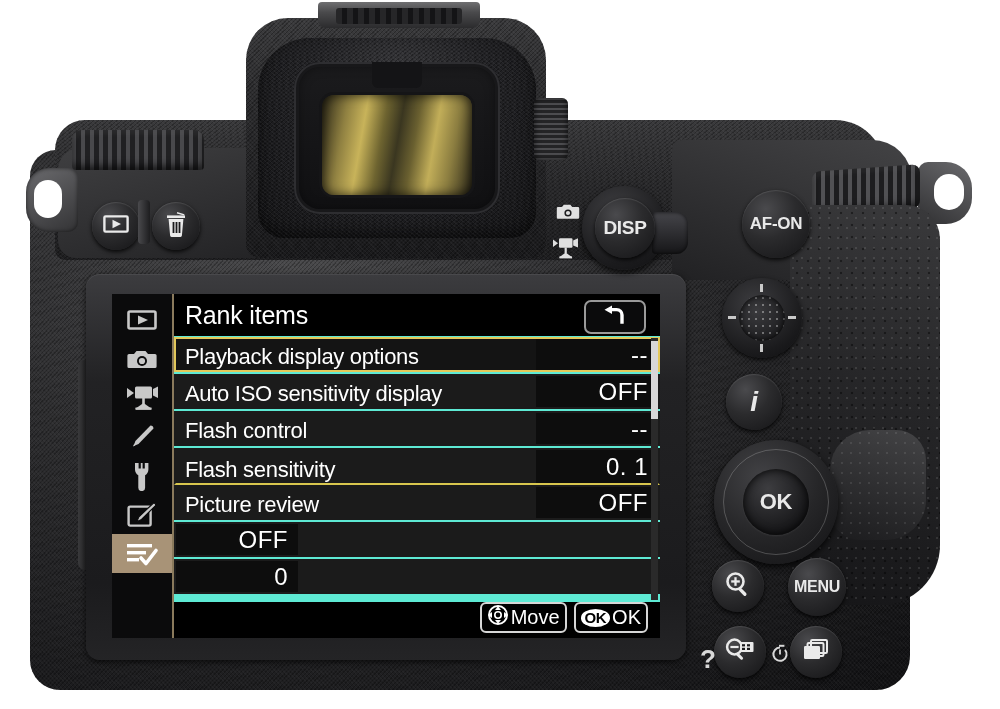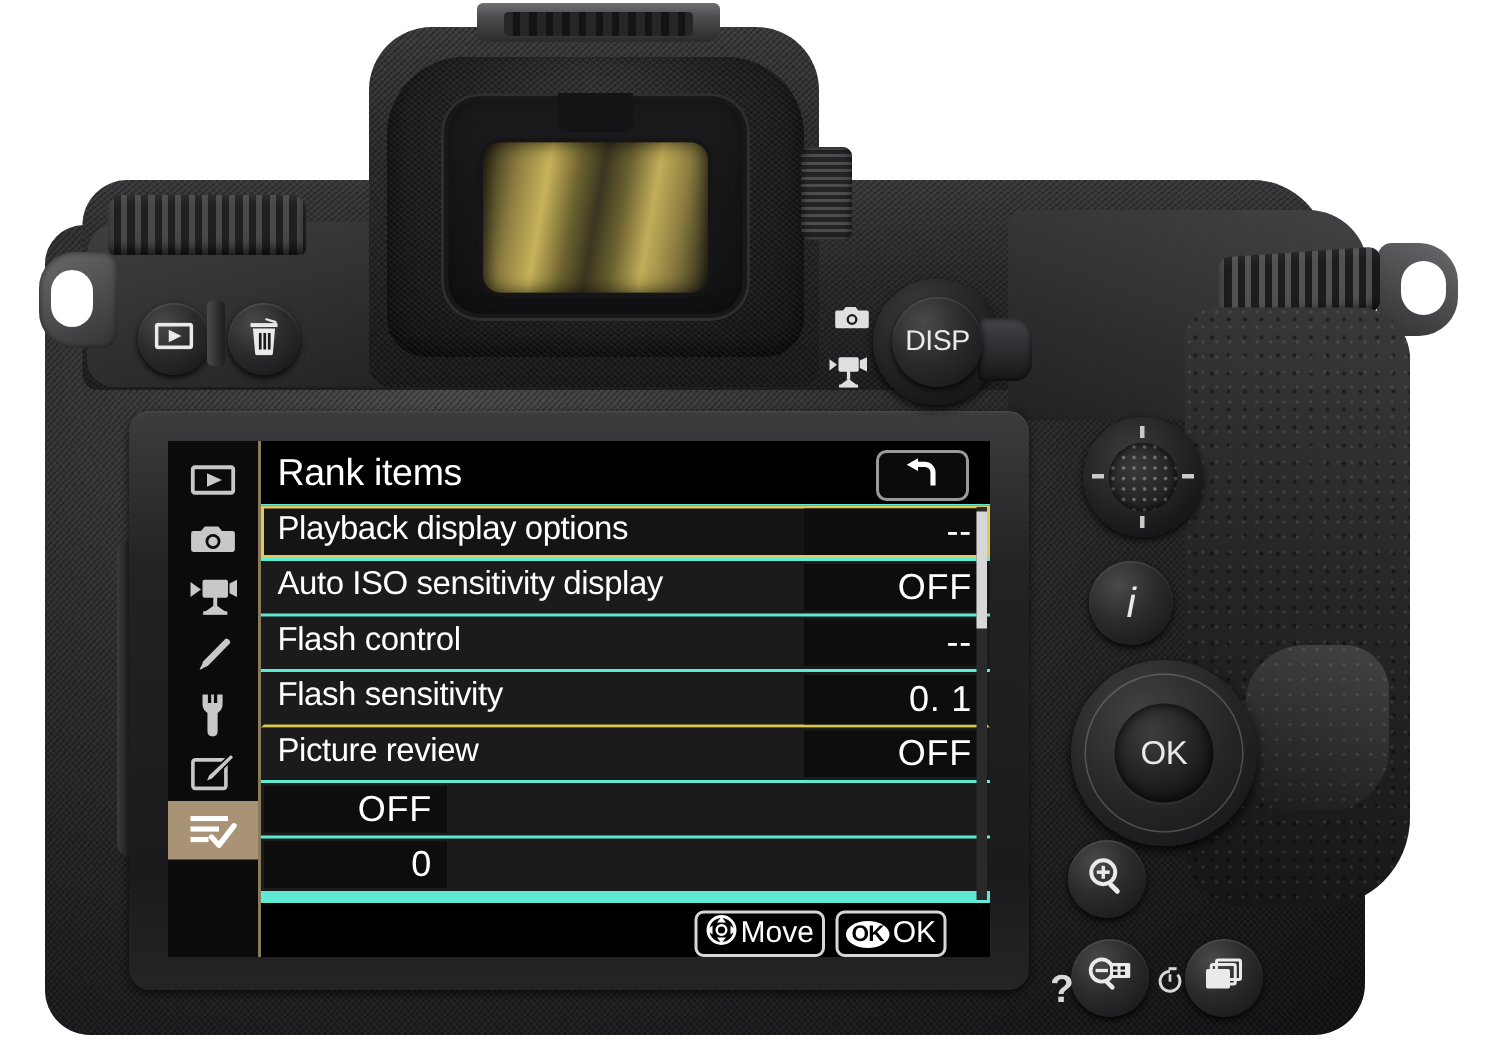--- a/index.html
+++ b/index.html
@@ -363,21 +363,21 @@
 
   .menu-list {
     flex: 1;
     display: flex;
     flex-direction: column;
     padding-top: 1px;
   }
   .menu-item {
     height: 35px;
     display: flex;
-    align-items: flex-start;
+    align-items: flex-end;
     background: #1b1b1b;
     margin-bottom: 2px;
     position: relative;
     box-sizing: border-box;
     border: 2px solid transparent;
     gap: 24px;
   }
   .menu-item .mi-label {
     flex: 1;
     color: #ffffff;
@@ -407,23 +407,23 @@
   .menu-item.rank-divider {
     border-bottom: 2px solid #d8c64e;
     margin-bottom: 0px;
     height: 37px;
   }
 
   .menu-footer {
     height: 36px;
     background: #000;
     display: flex;
-    align-items: flex-end;
+    align-items: flex-start;
     justify-content: flex-end;
-    padding-right: 29px;
+    padding-right: 12px;
     gap: 7px;
   }
   .hint-chip {
     border: 2px solid #d6d6d6;
     border-radius: 6px;
     height: 27px;
     display: flex;
     align-items: center;
     padding: 0 5px;
     gap: 2px;
@@ -465,21 +465,21 @@
     border-radius: 50%;
     background: radial-gradient(circle at 35% 28%, #4a4a4d 0%, #2b2b2d 45%, #141416 100%);
     box-shadow: 0 2px 4px rgba(0,0,0,.85), inset 0 1px 1px rgba(255,255,255,.12);
     display: flex;
     align-items: center;
     justify-content: center;
     color: #e8e8e8;
   }
   .btn-label {
     color: #e9e9e9;
-    font-weight: normal;
+    font-weight: bold;
     letter-spacing: -0.3px;
   }
 
   .disp-dial {
     position: absolute;
     left: 582px;
     top: 186px;
     width: 84px;
     height: 84px;
     border-radius: 50%;
@@ -764,20 +764,23 @@
       <rect x="7.4" y="19.4" width="12.6" height="2" fill="#e0e0e0"></rect>
     </svg>
   </div>
 
   <div class="disp-dial"></div>
   <div class="disp-lever"></div>
   <div class="btn-round" style="left:595px; top:198px; width:60px; height:60px;">
     <span class="btn-label" style="font-size:19px;">DISP</span>
   </div>
 
+  <div class="btn-round" style="left:742px; top:190px; width:68px; height:68px;">
+    <span class="btn-label" style="font-size:17px;">AF-ON</span>
+  </div>
 
   <div class="joystick">
     <div class="joy-tick" style="width:8px;height:3px;left:6px;top:38px;"></div>
     <div class="joy-tick" style="width:8px;height:3px;right:6px;top:38px;"></div>
     <div class="joy-tick" style="width:3px;height:8px;left:38px;top:6px;"></div>
     <div class="joy-tick" style="width:3px;height:8px;left:38px;bottom:6px;"></div>
     <div class="joystick-nub"></div>
   </div>
 
   <div class="btn-round" style="left:726px; top:374px; width:56px; height:56px;">
@@ -795,20 +798,23 @@
     <span>
       <svg width="28" height="28" viewBox="0 0 28 28">
         <circle cx="11.5" cy="11.5" r="8" fill="none" stroke="#eaeaea" stroke-width="2.6"></circle>
         <rect x="7.2" y="10.3" width="8.6" height="2.3" fill="#eaeaea"></rect>
         <rect x="10.35" y="7.2" width="2.3" height="8.6" fill="#eaeaea"></rect>
         <rect x="16.4" y="17.4" width="9.6" height="3.3" rx="1.6" fill="#eaeaea" transform="rotate(45 16.4 17.4)"></rect>
       </svg>
     </span>
   </div>
 
+  <div class="btn-round" style="left:788px; top:558px; width:58px; height:58px;">
+    <span class="btn-label" style="font-size:16px;">MENU</span>
+  </div>
 
   <div class="btn-round" style="left:714px; top:626px; width:52px; height:52px;">
     <span>
       <svg width="30" height="26" viewBox="0 0 30 26">
         <circle cx="9.5" cy="10" r="7.4" fill="none" stroke="#eaeaea" stroke-width="2.5"></circle>
         <rect x="5.4" y="8.9" width="8.2" height="2.2" fill="#eaeaea"></rect>
         <rect x="12.6" y="15.2" width="8.6" height="3" rx="1.5" fill="#eaeaea" transform="rotate(45 12.6 15.2)"></rect>
         <rect x="15" y="5" width="13.5" height="10" rx="1" fill="#eaeaea"></rect>
         <rect x="17" y="7.2" width="3" height="2.2" fill="#1b1b1d"></rect>
         <rect x="22" y="7.2" width="3" height="2.2" fill="#1b1b1d"></rect>

